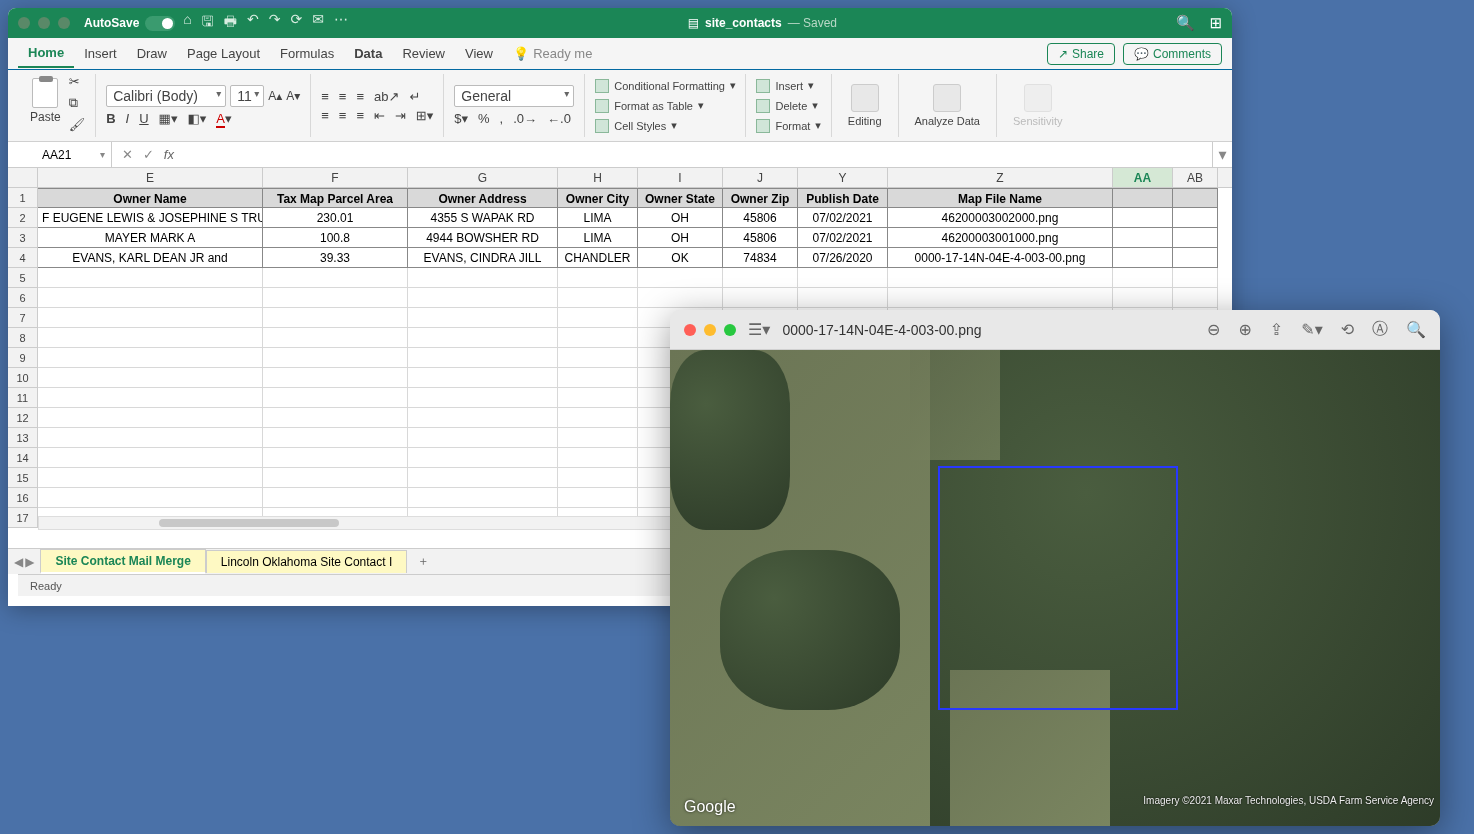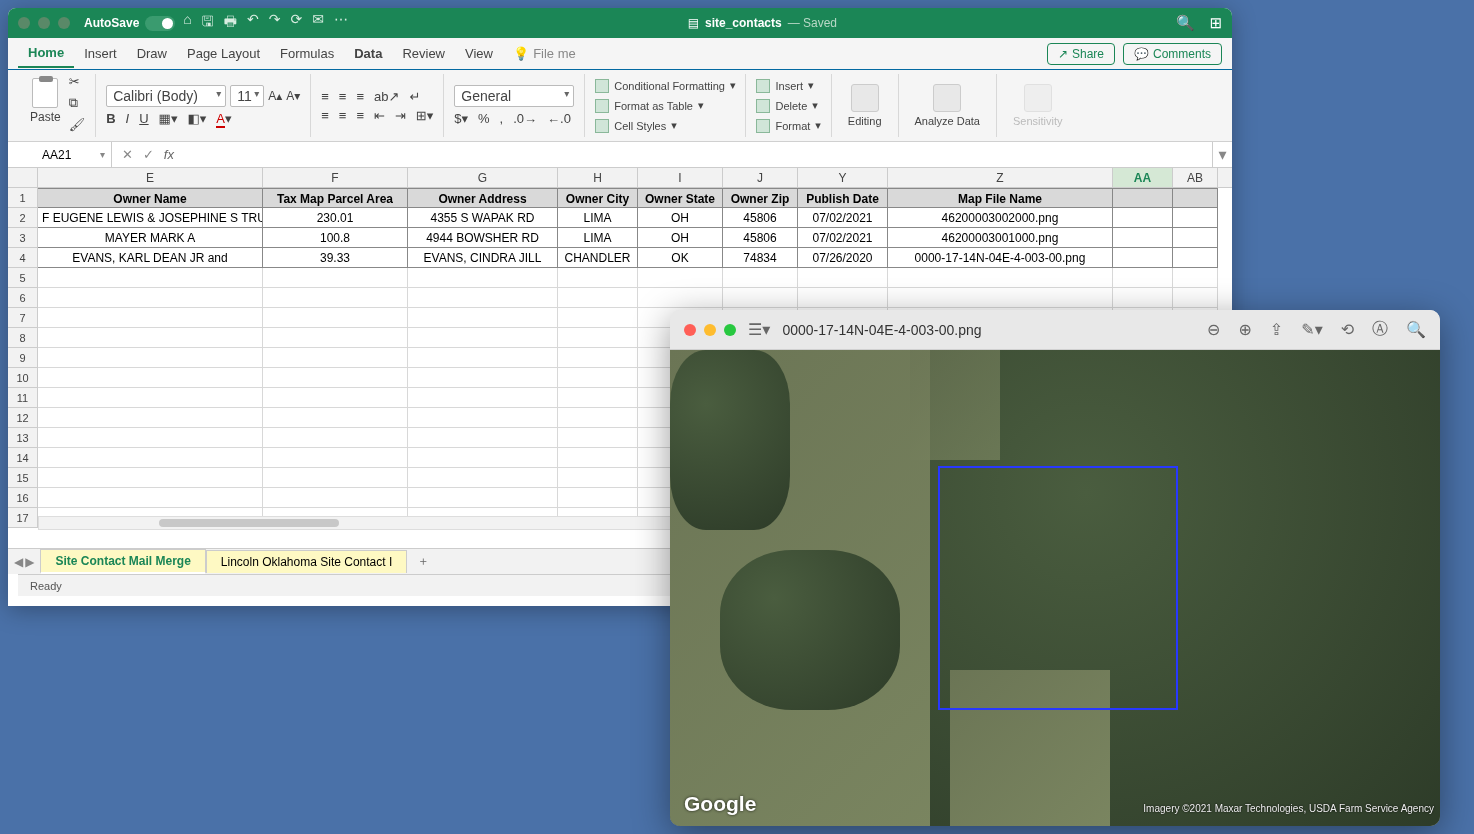--- a/index.html
+++ b/index.html
@@ -100,22 +100,22 @@
 .pv-title { flex:1; font-size:14px; color:#333; font-weight:500; }
 .pv-tools { display:flex; gap:18px; color:#666; font-size:16px; align-items:center;}
 .pv-tools span { cursor:pointer; }
 
 .pv-image { position:relative; width:100%; height:476px; background:#3a4a35; overflow:hidden; }
 .terrain { position:absolute; inset:0; }
 .terrain div { position:absolute; }
 .forest { background:radial-gradient(circle at 30% 30%, #4a5d3f, #2d3b28); }
 .field { background:linear-gradient(135deg,#6b7555,#7a8560); }
 .parcel-box { position:absolute; left:268px; top:116px; width:240px; height:244px; border:2px solid #2838ff; }
-.google-logo { position:absolute; left:14px; bottom:10px; color:#fff; font-size:21px; font-weight:700; font-family:Arial; text-shadow:0 0 3px rgba(0,0,0,0.8);}
-.attrib { position:absolute; right:6px; bottom:12px; color:#eee; font-size:10px; text-shadow:0 0 2px #000;}
+.google-logo { position:absolute; left:14px; bottom:10px; color:#fff; font-size:16px; font-weight:400; font-family:Arial; text-shadow:0 0 3px rgba(0,0,0,0.8);}
+.attrib { position:absolute; right:6px; bottom:20px; color:#eee; font-size:10px; text-shadow:0 0 2px #000;}
 .grey{color:#bbb;}
 </style>
 </head>
 <body>
 
 <div class="excel-window">
 
   <div class="titlebar">
     <div class="traffic">
       <div class="dot"></div>
@@ -151,21 +151,21 @@
     <div class="rtab active">Home</div>
     <div class="rtab">Insert</div>
     <div class="rtab">Draw</div>
     <div class="rtab">Page Layout</div>
     <div class="rtab">Formulas</div>
     <div class="rtab bold">Data</div>
     <div class="rtab">Review</div>
     <div class="rtab">View</div>
     <div class="tellme">
       <span>💡</span>
-      <span>File me</span>
+      <span>Ready me</span>
     </div>
     <div class="ribbon-tabs-right">
       <div class="pill">
         <span>↗</span>
         <span>Share</span>
       </div>
       <div class="pill">
         <span>💬</span>
         <span>Comments</span>
       </div>

